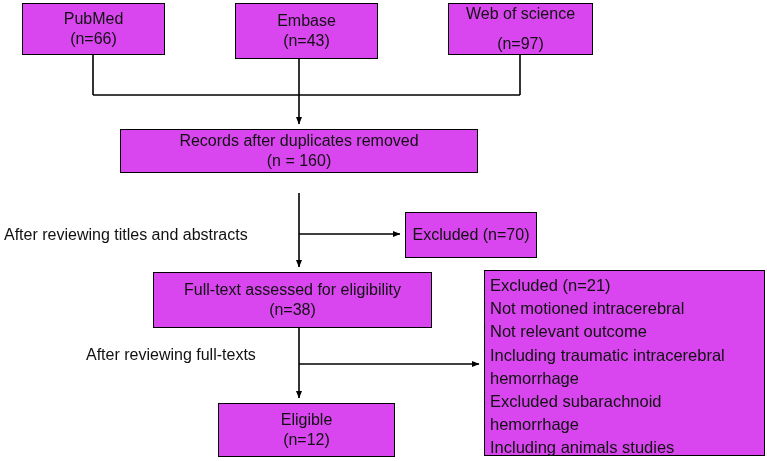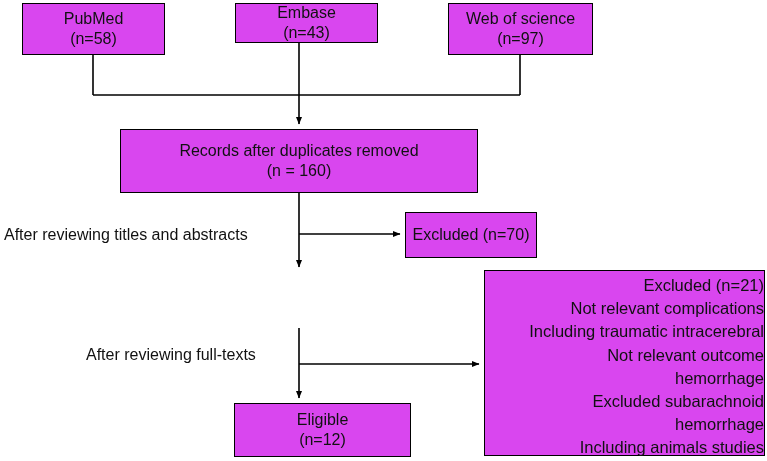--- a/index.html
+++ b/index.html
@@ -38,21 +38,21 @@
     font-size: 16px;
     line-height: 20px;
     color: #111111;
     text-align: center;
     white-space: nowrap;
   }
   .node .line {
     display: block;
   }
   .node.left-align {
-    align-items: flex-end;
+    align-items: flex-start;
     justify-content: flex-start;
     text-align: left;
     padding: 3px 0 0 5px;
     white-space: normal;
   }
   .node.left-align .line {
     line-height: 23.2px;
     font-size: 16.5px;
     white-space: nowrap;
   }
@@ -64,27 +64,27 @@
   .caption {
     position: absolute;
     font-size: 16px;
     line-height: 20px;
     color: #111111;
     white-space: nowrap;
   }
 
   
   #node-pubmed      { left: 22px;  top: 3px;   width: 143px; height: 52px; }
-  #node-embase      { left: 235px; top: 3px;   width: 143px; height: 40px; }
-  #node-wos         { left: 448px; top: 3px;   width: 145px; height: 52px; }
-  #node-records     { left: 120px; top: 129px; width: 358px; height: 64px; text-align: right; }
+  #node-embase      { left: 235px; top: 3px;   width: 143px; height: 56px; }
+  #node-wos         { left: 448px; top: 3px;   width: 145px; height: 52px; justify-content: space-between; }
+  #node-records     { left: 120px; top: 129px; width: 358px; height: 44px; text-align: right; }
   #node-excluded70  { left: 405px; top: 212px; width: 132px; height: 46px; }
   #node-fulltext    { left: 153px; top: 272px; width: 279px; height: 56px; }
   #node-excluded21  { left: 484px; top: 270px; width: 281px; height: 186px; }
-  #node-eligible    { left: 234px; top: 403px; width: 177px; height: 54px; }
+  #node-eligible    { left: 218px; top: 403px; width: 177px; height: 54px; }
 
   
   #caption-titles    { left: 4px;  top: 225px; }
   #caption-fulltexts { left: 86px; top: 345px; }
 </style>
 </head>
 <body>
 
 <div id="diagram">
 
@@ -107,21 +107,21 @@
 
     <path d="M299,234 L400,234" stroke="#000000" stroke-width="1.6" fill="none" marker-end="url(#arrowhead)"></path>
 
     <path d="M299,328 L299,398" stroke="#000000" stroke-width="1.6" fill="none" marker-end="url(#arrowhead)"></path>
 
     <path d="M299,364 L479,364" stroke="#000000" stroke-width="1.6" fill="none" marker-end="url(#arrowhead)"></path>
   </svg>
 
   <div class="node" id="node-pubmed">
     <span class="line">PubMed</span>
-    <span class="line">(n=58)</span>
+    <span class="line">(n=66)</span>
   </div>
 
   <div class="node" id="node-embase">
     <span class="line">Embase</span>
     <span class="line">(n=43)</span>
   </div>
 
   <div class="node" id="node-wos">
     <span class="line">Web of science</span>
     <span class="line">(n=97)</span>
@@ -129,26 +129,30 @@
 
   <div class="node" id="node-records">
     <span class="line">Records after duplicates removed</span>
     <span class="line">(n = 160)</span>
   </div>
 
   <div class="node single" id="node-excluded70">
     <span class="line">Excluded (n=70)</span>
   </div>
 
+  <div class="node" id="node-fulltext">
+    <span class="line">Full-text assessed for eligibility</span>
+    <span class="line">(n=38)</span>
+  </div>
 
   <div class="node left-align" id="node-excluded21">
     <span class="line">Excluded (n=21)</span>
-    <span class="line">Not relevant complications</span>
+    <span class="line">Not motioned intracerebral</span>
+    <span class="line">Not relevant outcome</span>
     <span class="line">Including traumatic intracerebral</span>
-    <span class="line">Not relevant outcome</span>
     <span class="line">hemorrhage</span>
     <span class="line">Excluded subarachnoid</span>
     <span class="line">hemorrhage</span>
     <span class="line">Including animals studies</span>
   </div>
 
   <div class="node" id="node-eligible">
     <span class="line">Eligible</span>
     <span class="line">(n=12)</span>
   </div>

